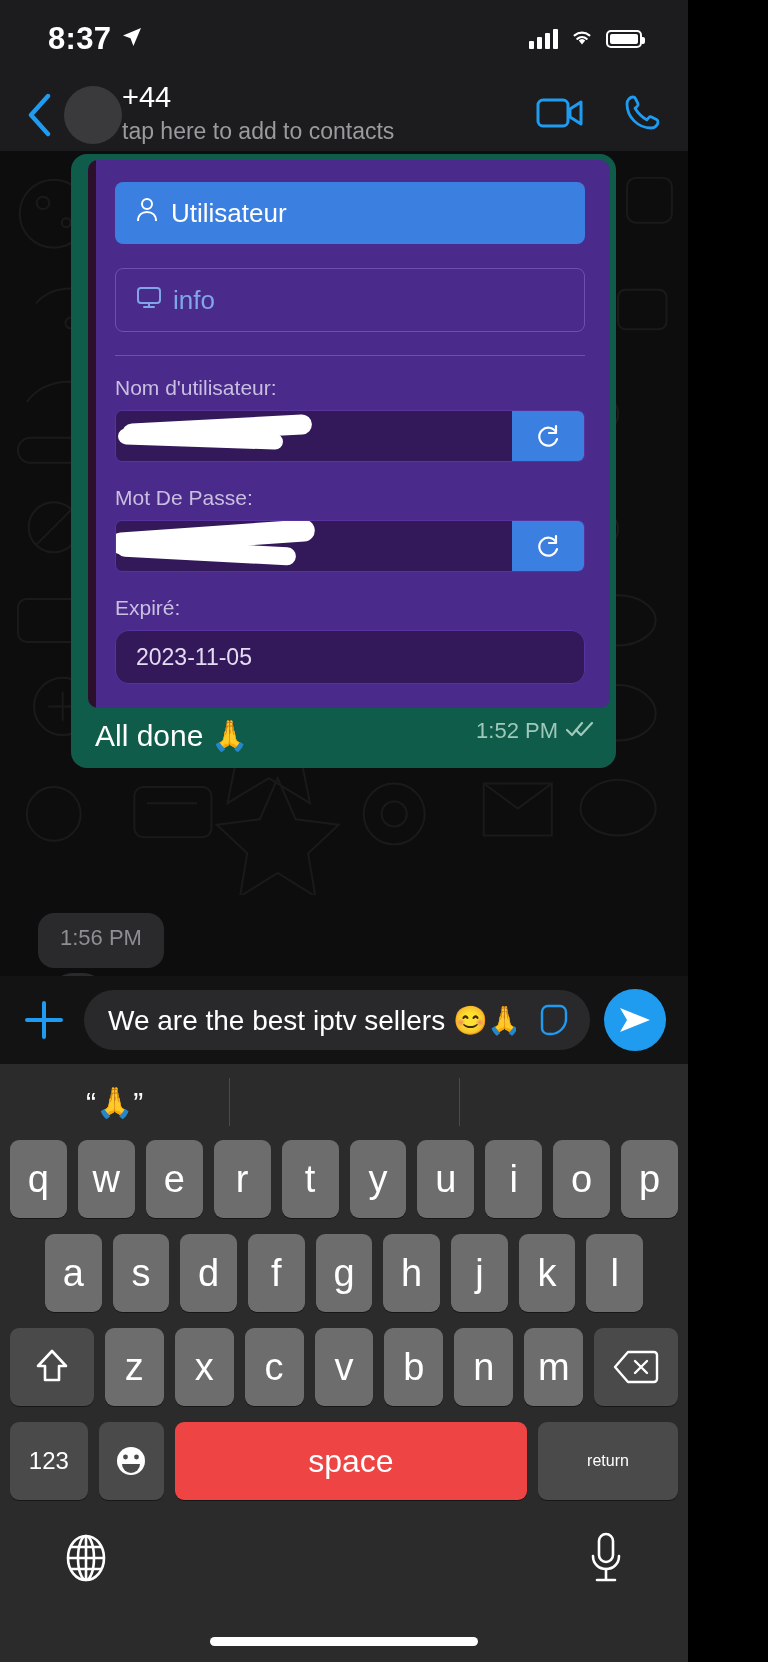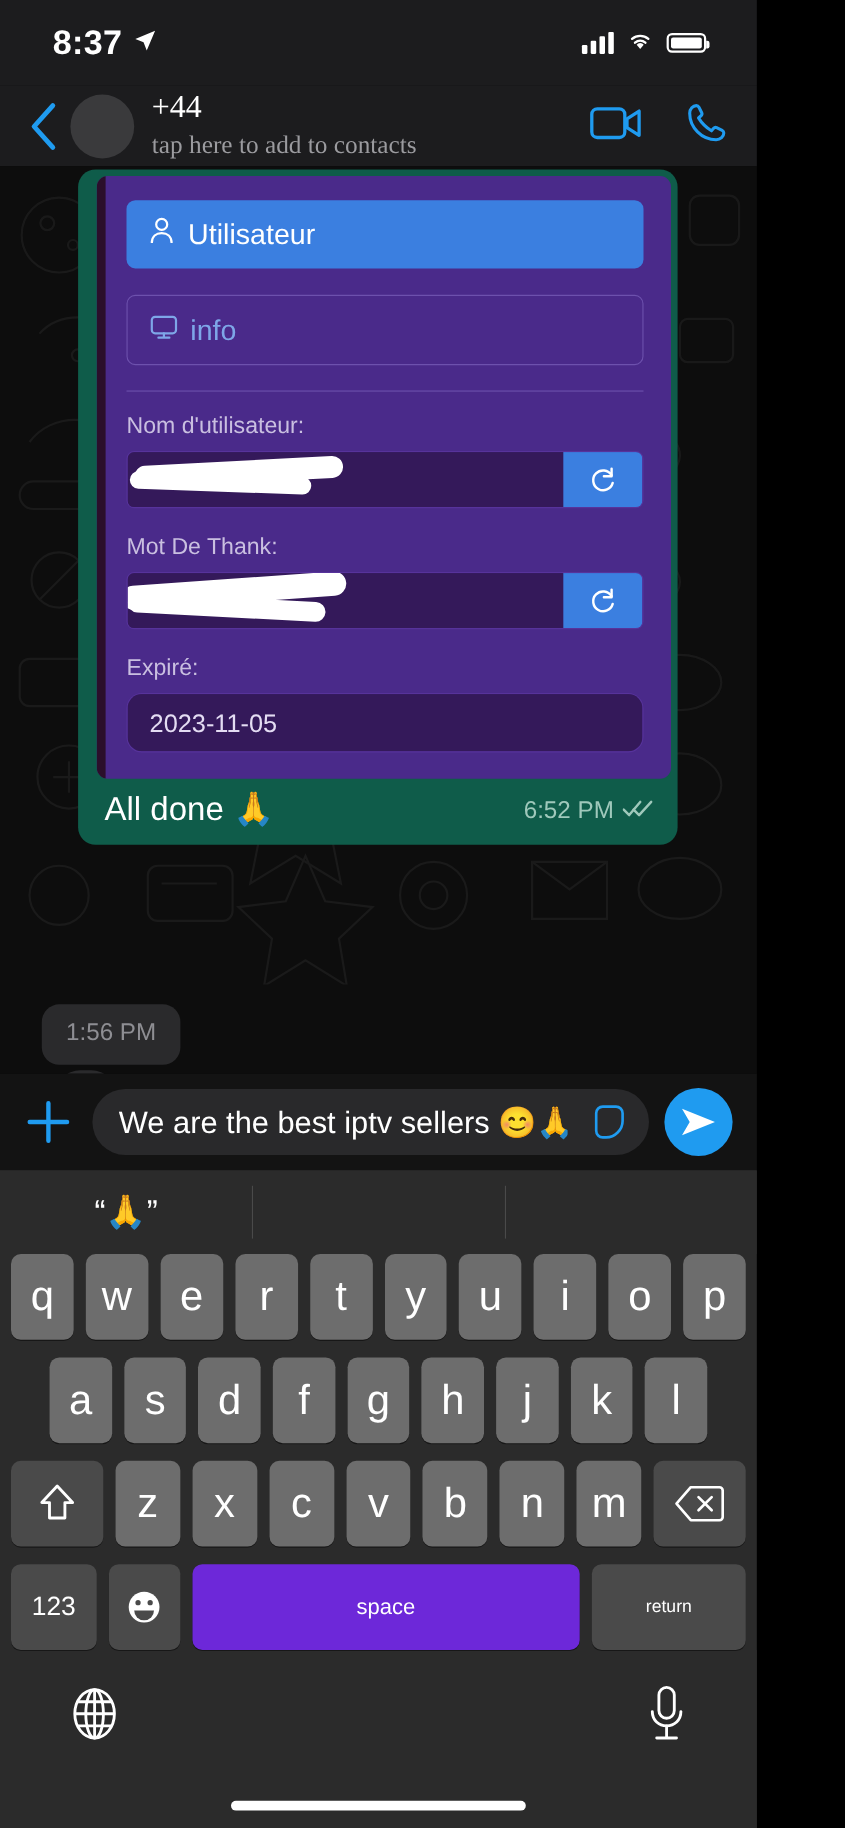--- a/index.html
+++ b/index.html
@@ -63,21 +63,21 @@
   }
   .back-btn {
     width: 46px; display:flex; align-items:center; justify-content:center;
     color: #1f9bf0; flex: none;
   }
   .avatar {
     width: 58px; height: 58px; border-radius: 50%;
     background: #3a3a3c; flex: none; margin-left: 2px;
     overflow: hidden; position: relative;
   }
-  .hdr-text { margin-left: 16px; flex: 1 1 auto; min-width: 0; font-family: Liberation Serif, serif; }
+  .hdr-text { flex: 1 1 auto; min-width: 0; }
   .hdr-name {
     color: #fff; font-size: 29px; font-weight: 500; line-height: 1.1;
     white-space: nowrap; overflow: hidden;
   }
   .hdr-sub {
     color: #9b9b9f; font-size: 23px; line-height: 1.35; margin-top: 2px;
     white-space: nowrap; overflow: hidden;
   }
   .hdr-actions { display:flex; align-items:center; gap: 38px; flex: none; color:#1f9bf0; }
 
@@ -154,21 +154,21 @@
     width: 72px; background: #3b7fe0;
     display:flex; align-items:center; justify-content:center; flex:none;
   }
   .field-row.solo { border-radius: 14px; }
   .field-row.solo .field-box { padding: 0 20px; }
   .field-row.last { margin-bottom: 0; height: 52px; }
   .redact {
     position:absolute; background:#fff; border-radius: 40px;
   }
   .bubble-foot {
-    display:flex; align-items:flex-end; justify-content: space-between;
+    display:flex; align-items:flex-start; justify-content: space-between;
     padding: 10px 16px 14px 18px;
   }
   .bubble-text { color:#fff; font-size: 30px; line-height:1.2; }
   .bubble-meta { display:flex; align-items:center; gap:8px; color:#9fc8bb; font-size:22px; padding-bottom:4px;}
 
   
   .bubble-in {
     position: absolute; left: 38px; top: 762px;
     background: #2a2a2c; border-radius: 16px;
     padding: 12px 22px 13px 22px;
@@ -228,21 +228,21 @@
     flex: 1 1 0; box-shadow: 0 1px 0 rgba(0,0,0,.45);
     min-width:0;
   }
   .key.dark { background: #4a4a4a; }
   .krow.r2 { padding: 0 45px; }
   .krow.r3 { padding: 0 10px; gap: 11px; }
   .key.wide { flex: 1.42 1 0; }
   .krow.r4 { padding: 0 10px; gap: 11px; margin-bottom: 0; }
   .key.k123 { flex: .86 1 0; font-size: 24px; }
   .key.kemoji { flex: .72 1 0; font-size: 30px; }
-  .key.kspace { flex: 3.9 1 0; font-size: 20px; background:#6d28d9;}
+  .key.kspace { flex: 3.9 1 0; font-size: 32px; background:#ef4444;}
   .key.kreturn { flex: 1.55 1 0; font-size: 16px; background:#4a4a4a;}
   .kbbottom {
     height: 120px; display:flex; align-items:center; justify-content: space-between;
     padding: 0 60px; background:#2b2b2b;
   }
   .homebar-wrap { height: 42px; background:#2b2b2b; display:flex; align-items:center; justify-content:center;}
   .homebar { width: 268px; height: 9px; border-radius: 5px; background:#fff; }
 </style>
 </head>
 <body>
@@ -419,21 +419,21 @@
               <span class="redact" style="left:2px;top:20px;width:165px;height:16px;transform:rotate(2deg);"></span>
             </div>
             <div class="field-btn">
               <svg width="26" height="26" viewBox="0 0 26 26">
                 <path d="M21 9a9 9 0 1 0 1 7" stroke="#fff" stroke-width="2.2" fill="none" stroke-linecap="round"></path>
                 <path d="M21 3v7h-7" stroke="#fff" stroke-width="2.2" fill="none" stroke-linecap="round" stroke-linejoin="round"></path>
               </svg>
             </div>
           </div>
 
-          <div class="field-label">Mot De Thank:</div>
+          <div class="field-label">Mot De Passe:</div>
           <div class="field-row">
             <div class="field-box">
               <span></span>
               <span class="redact" style="left:-6px;top:5px;width:205px;height:22px;transform:rotate(-4deg);"></span>
               <span class="redact" style="left:0px;top:22px;width:180px;height:18px;transform:rotate(3deg);"></span>
             </div>
             <div class="field-btn">
               <svg width="26" height="26" viewBox="0 0 26 26">
                 <path d="M21 9a9 9 0 1 0 1 7" stroke="#fff" stroke-width="2.2" fill="none" stroke-linecap="round"></path>
                 <path d="M21 3v7h-7" stroke="#fff" stroke-width="2.2" fill="none" stroke-linecap="round" stroke-linejoin="round"></path>
@@ -446,21 +446,21 @@
             <div class="field-box">
               <span>2023-11-05</span>
             </div>
           </div>
 
         </div>
 
         <div class="bubble-foot">
           <div class="bubble-text">All done 🙏</div>
           <div class="bubble-meta">
-            <span>6:52 PM</span>
+            <span>1:52 PM</span>
             <span>
               <svg width="28" height="18" viewBox="0 0 28 18">
                 <path d="M1 10l5 5L16 3" stroke="#9fc8bb" stroke-width="2.2" fill="none" stroke-linecap="round" stroke-linejoin="round"></path>
                 <path d="M10 10l5 5L26 3" stroke="#9fc8bb" stroke-width="2.2" fill="none" stroke-linecap="round" stroke-linejoin="round"></path>
               </svg>
             </span>
           </div>
         </div>
       </div>
 

